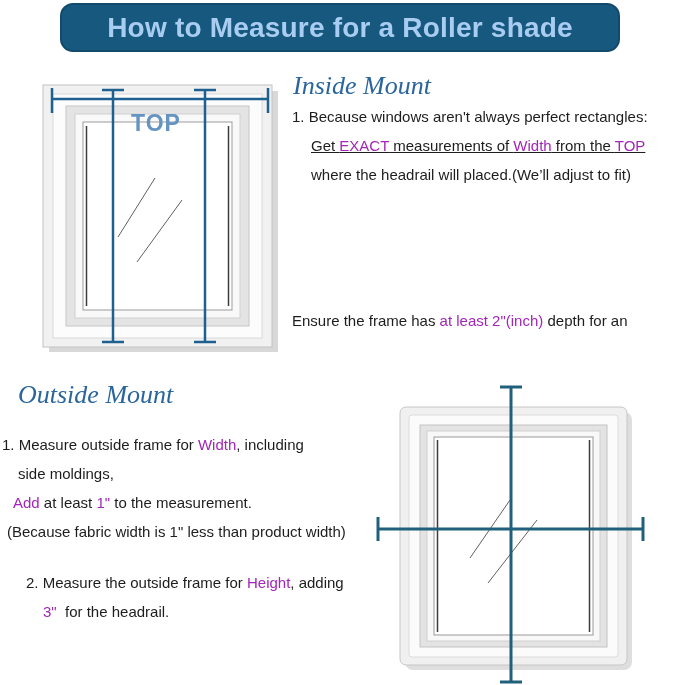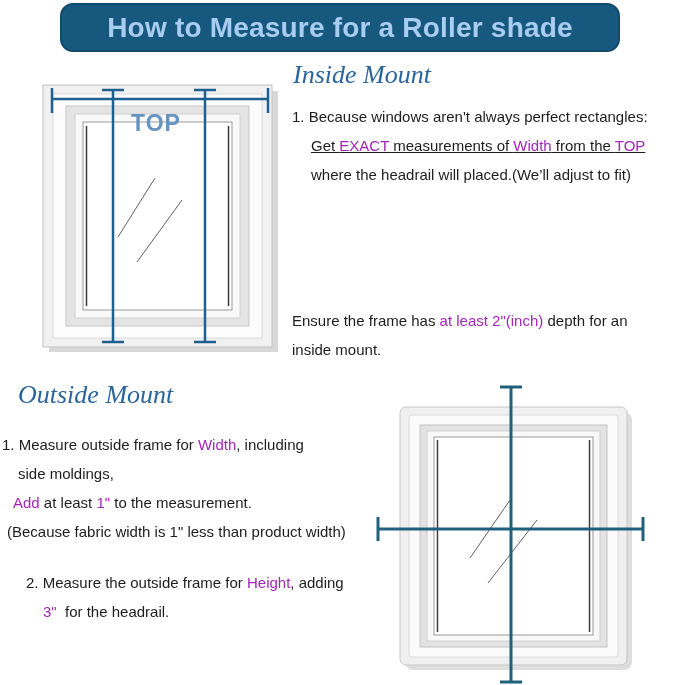--- a/index.html
+++ b/index.html
@@ -65,32 +65,31 @@
       <line x1="75" y1="8" x2="75" y2="260"></line>
       <line x1="64" y1="8" x2="86" y2="8"></line>
       <line x1="64" y1="260" x2="86" y2="260"></line>
       <line x1="167" y1="8" x2="167" y2="260"></line>
       <line x1="156" y1="8" x2="178" y2="8"></line>
       <line x1="156" y1="260" x2="178" y2="260"></line>
     </g>
     <text class="top-label" x="118" y="49" text-anchor="middle">TOP</text>
   </svg>
 
-  <div class="section-heading" style="left:293px;top:60px;">Inside Mount</div>
+  <div class="section-heading" style="left:293px;top:71px;">Inside Mount</div>
 
   <div class="para" style="left:292px;top:102px;">
     <div class="ln"><span class="k">1. Because windows aren't always perfect rectangles:</span></div>
     <div class="ln" style="padding-left:19px;text-decoration:underline;"><span class="k">Get </span><span class="p">EXACT</span><span class="k"> measurements of </span><span class="p">Width</span><span class="k"> from the </span><span class="p">TOP</span></div>
     <div class="ln" style="padding-left:19px;"><span class="k">where the headrail will placed.(We’ll adjust to fit)</span></div>
   </div>
 
 
   <div class="para" style="left:292px;top:306px;">
     <div class="ln"><span class="k">Ensure the frame has </span><span class="p">at least 2"(inch)</span><span class="k"> depth for an</span></div>
-    <div class="ln"><span class="k">inside mount.</span></div>
   </div>
 
   <div class="section-heading" style="left:18px;top:380px;">Outside Mount</div>
 
   <div class="para" style="left:2px;top:422px;margin-top:8px;">
     <div class="ln"><span class="k">1. Measure outside frame for </span><span class="p">Width</span><span class="k">, including</span></div>
     <div class="ln" style="padding-left:16px;"><span class="k">side moldings,</span></div>
     <div class="ln" style="padding-left:11px;"><span class="p">Add</span><span class="k"> at least </span><span class="p">1"</span><span class="k"> to the measurement.</span></div>
     <div class="ln" style="padding-left:5px;"><span class="k">(Because fabric width is 1" less than product width)</span></div>
   </div>

